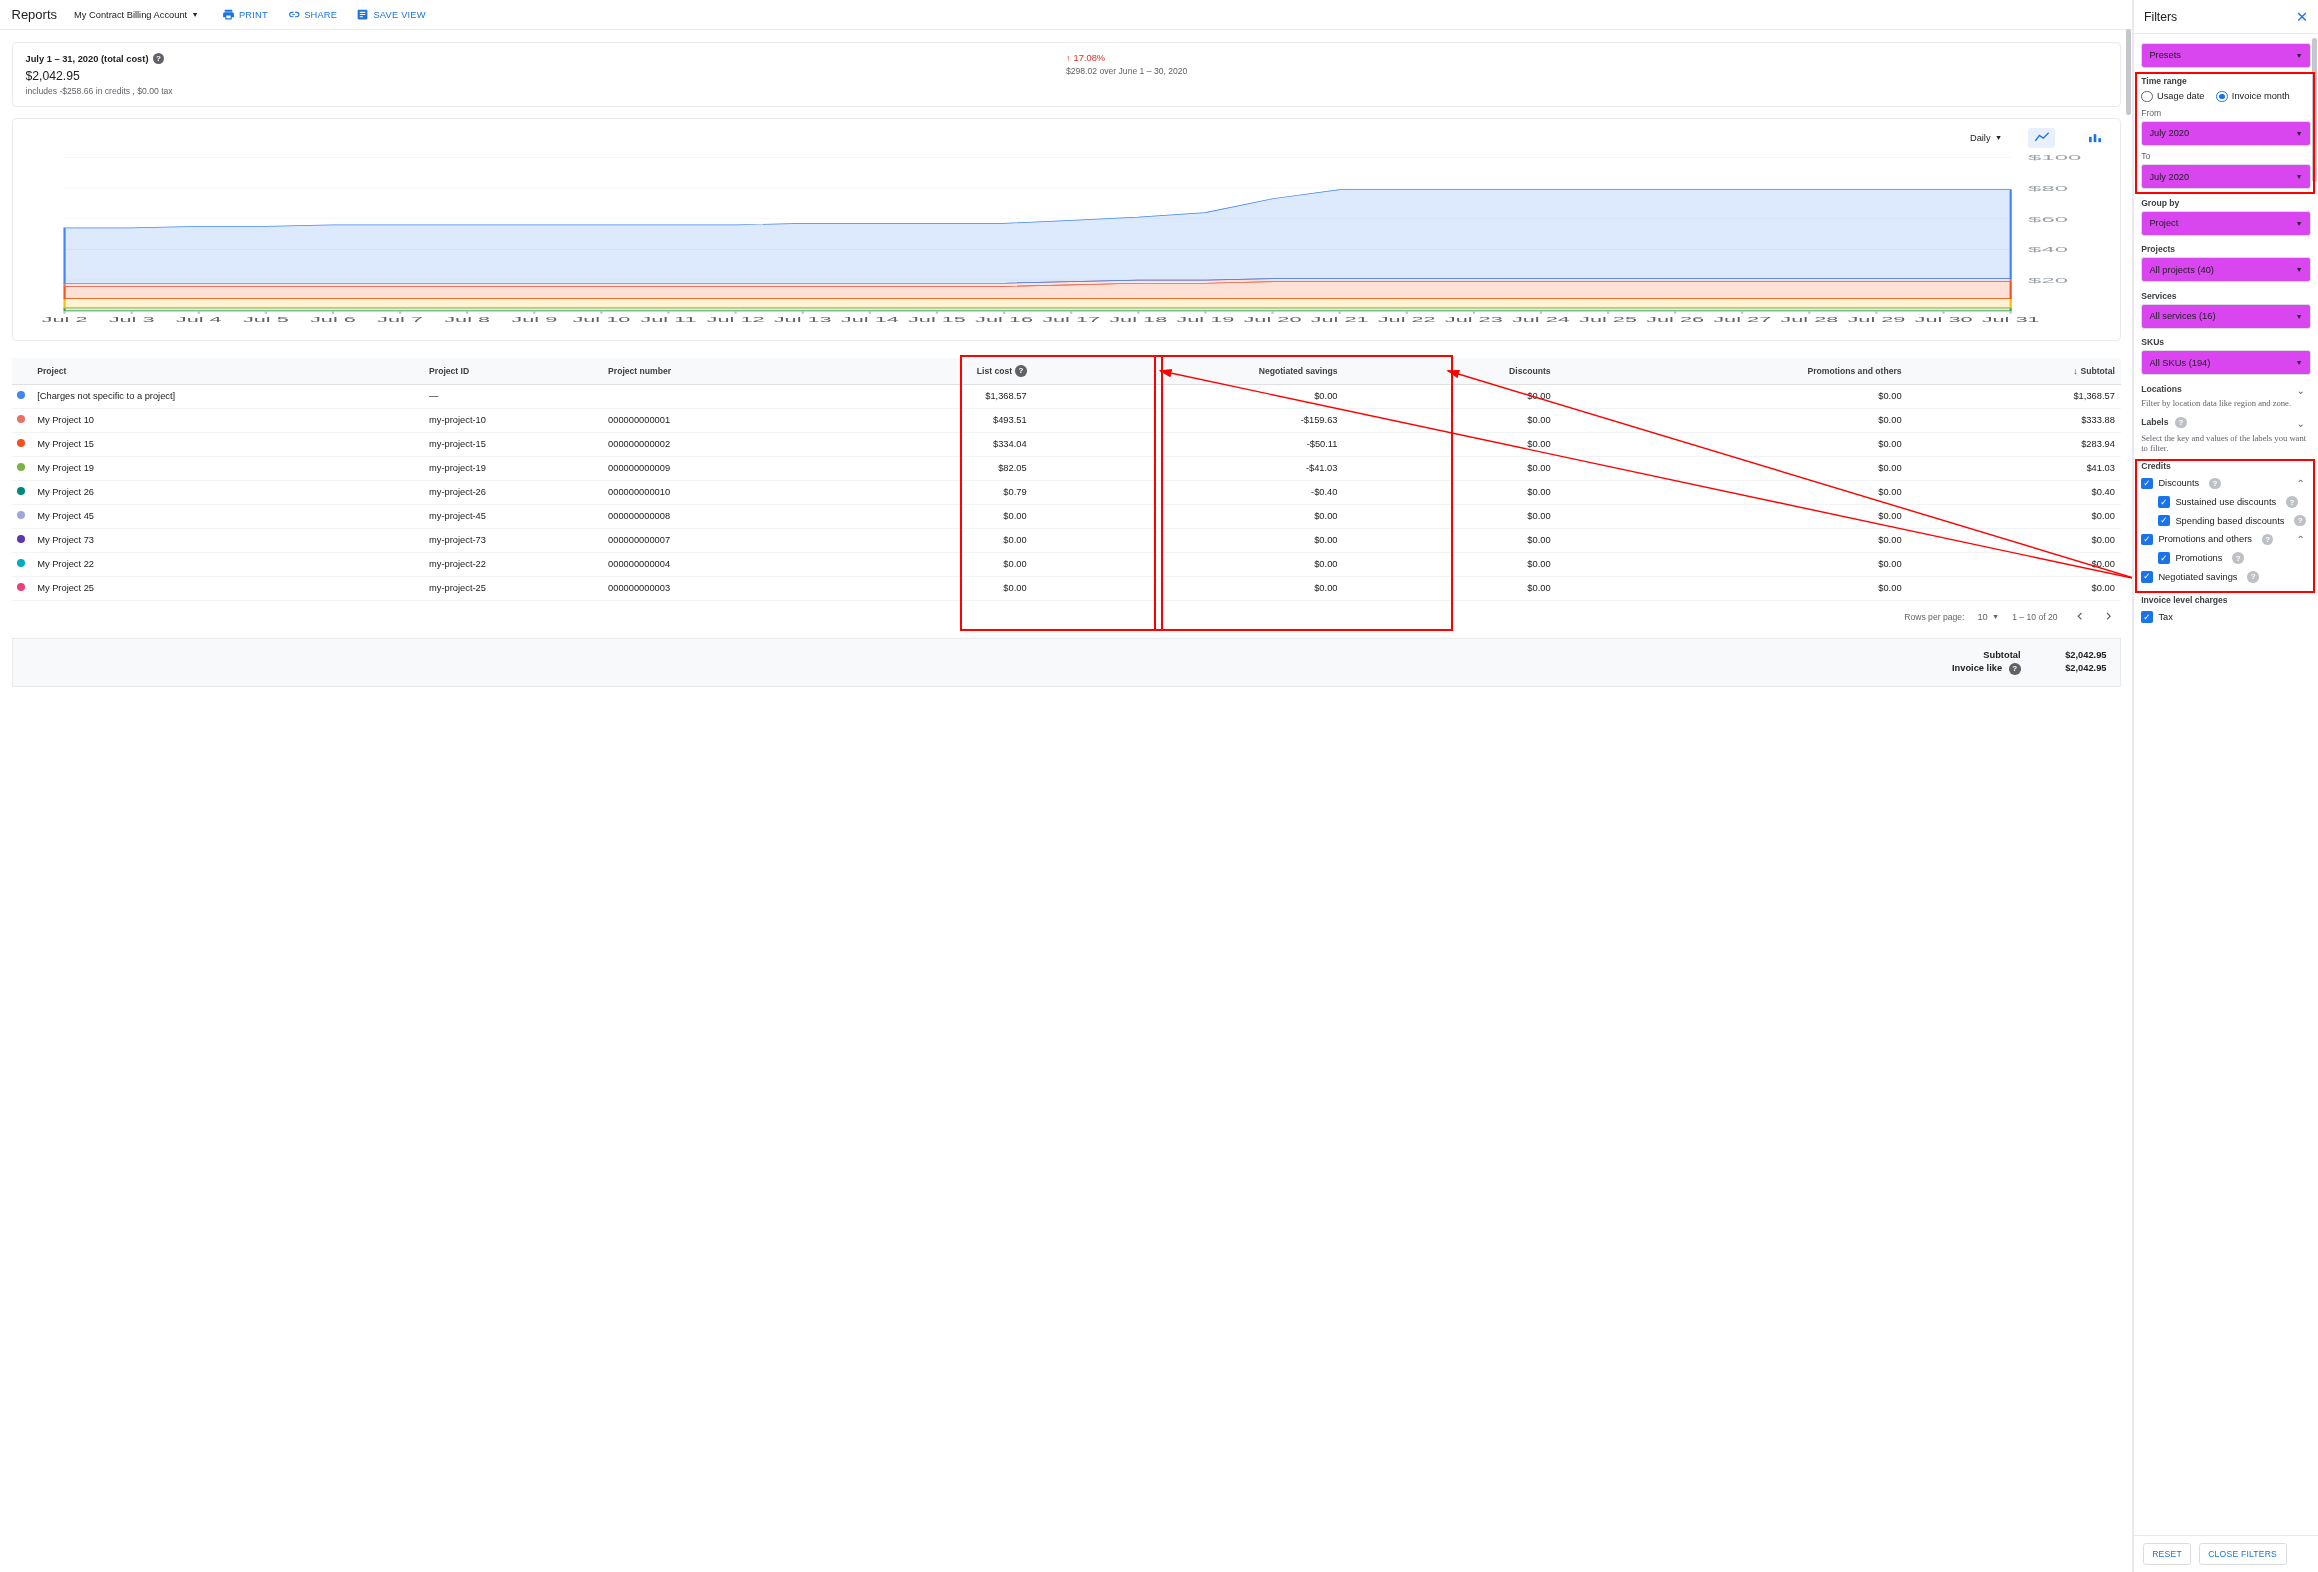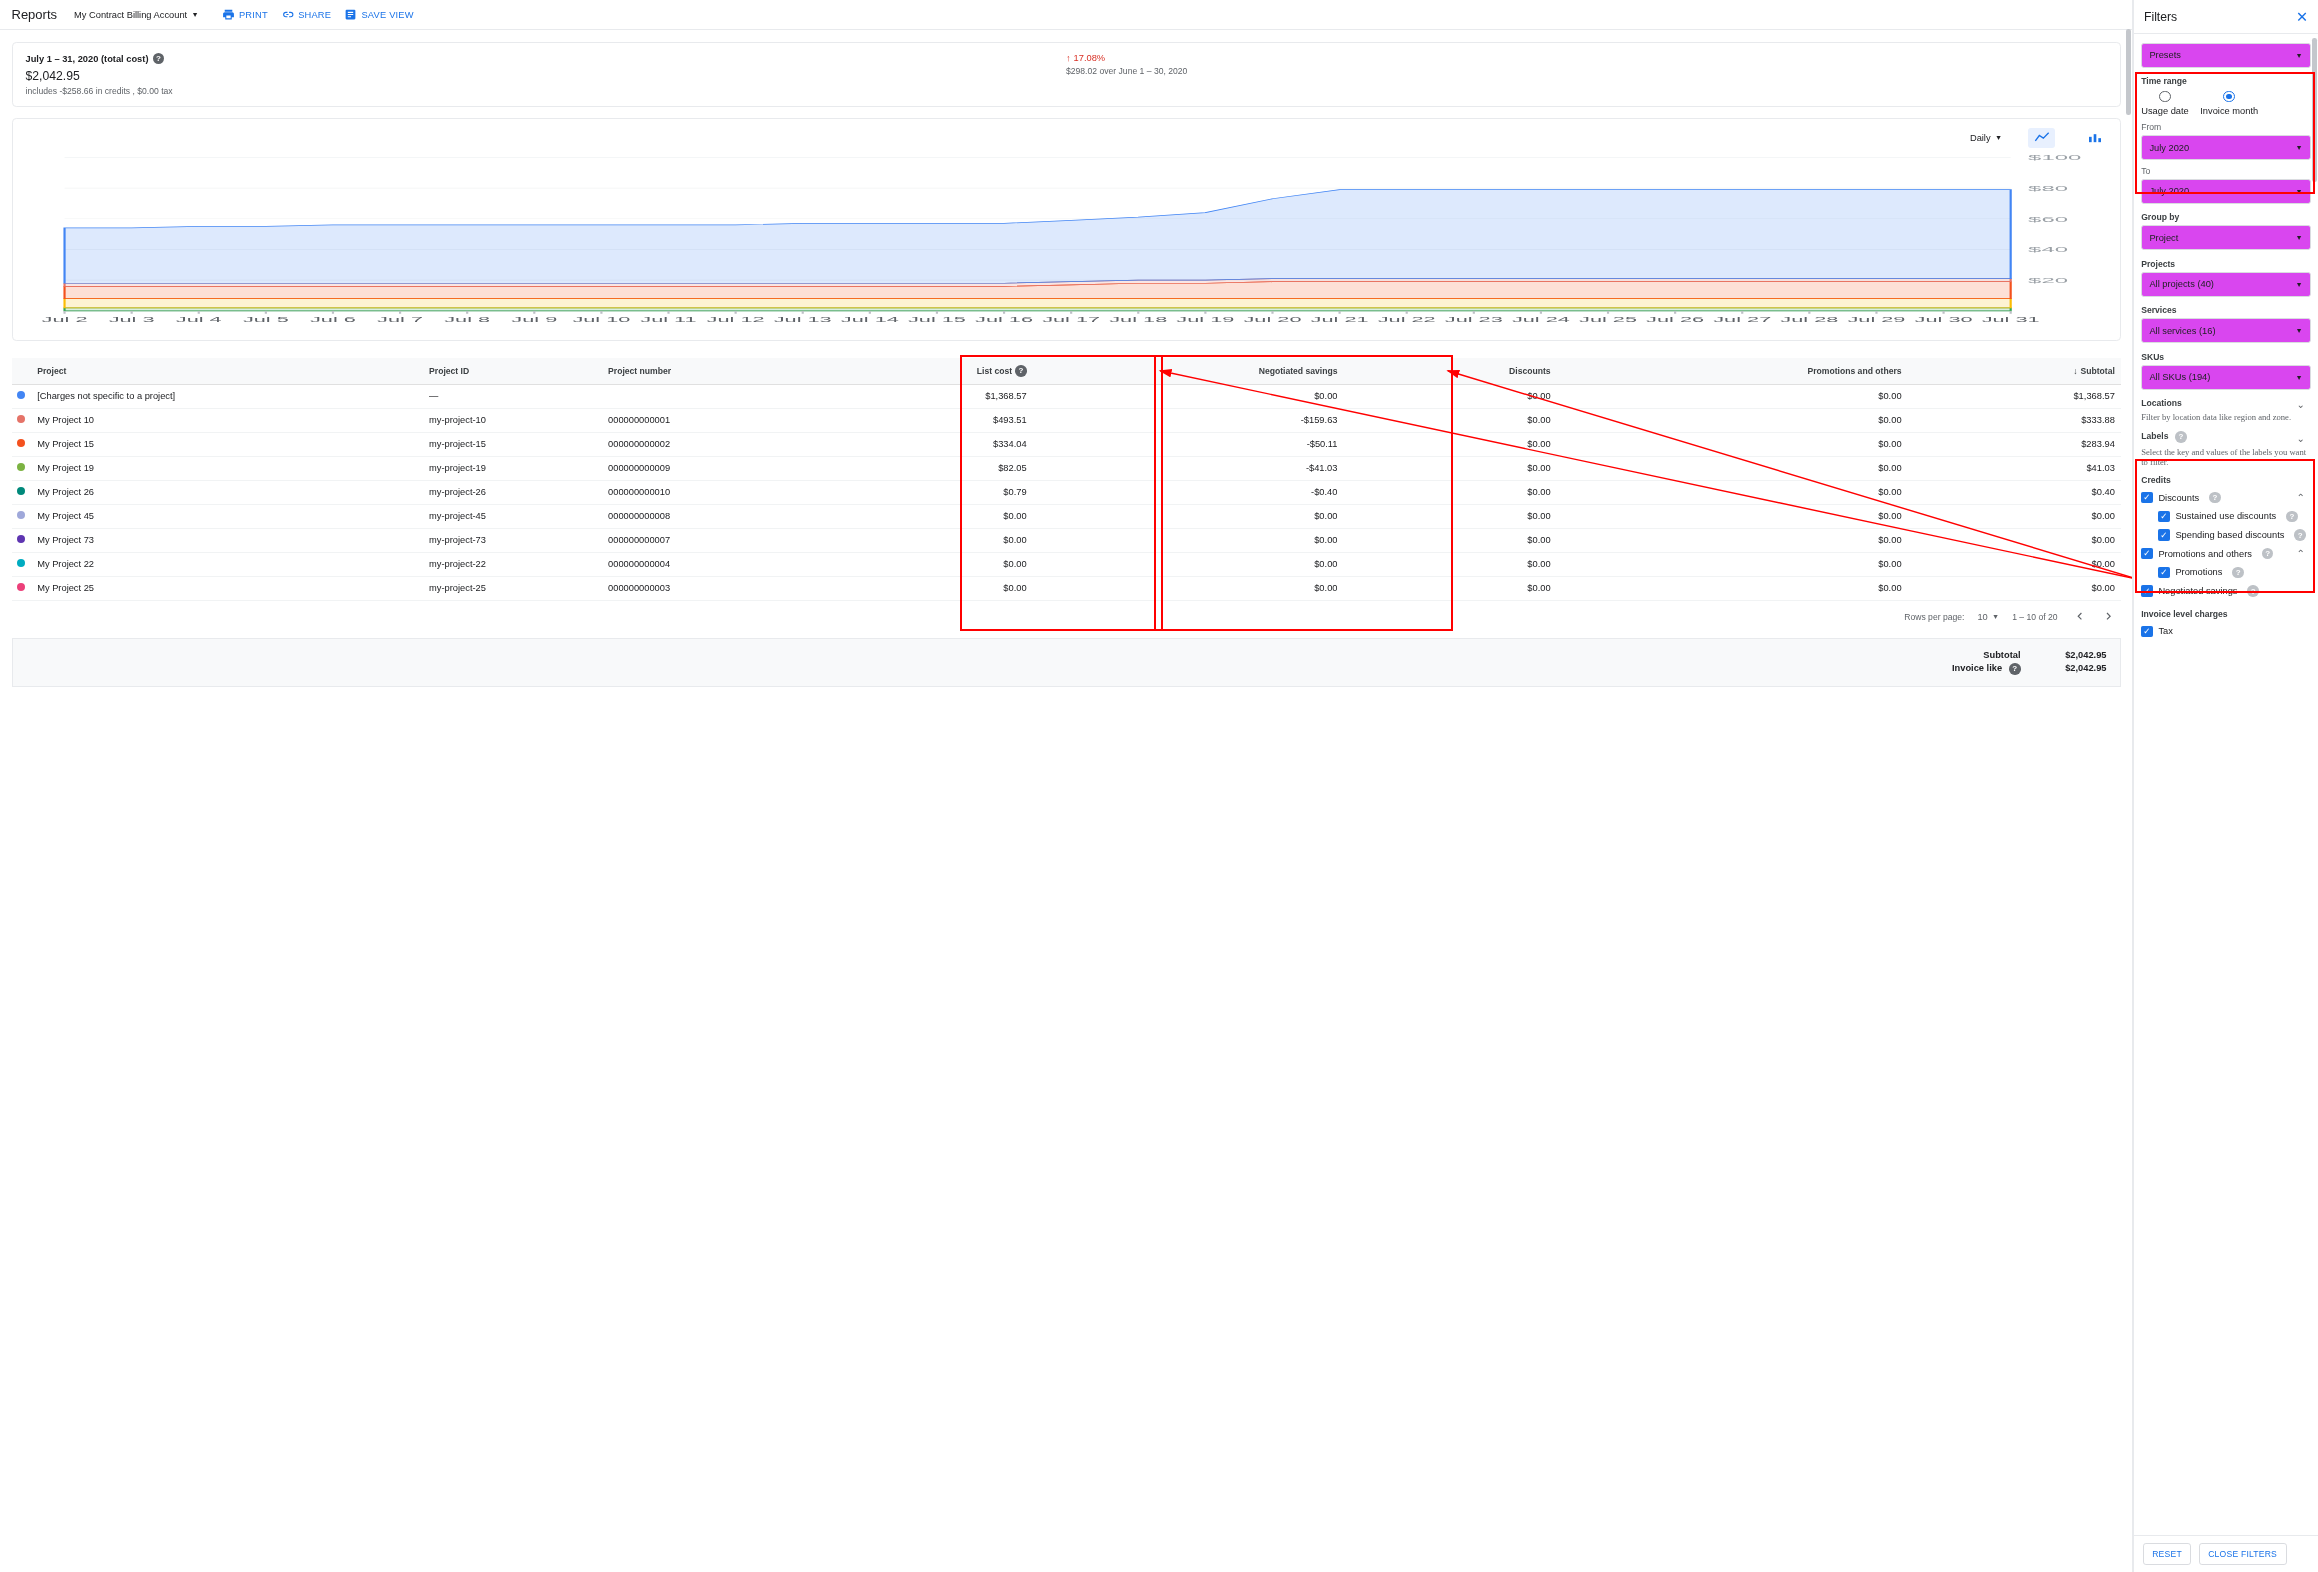--- a/index.html
+++ b/index.html
@@ -11,21 +11,21 @@
     background: #fff;
   }
   .app { display: flex; height: 100vh; }
   .main { flex: 1; overflow-y: auto; border-right: 0.7px solid #e8eaed; position: relative; }
   .main-scroll { padding: 0 11.5px 11.5px 11.5px; }
   .filters { width: 185px; display: flex; flex-direction: column; border-left: 0.7px solid #e8eaed; }
   .topbar { display: flex; align-items: center; padding: 7.2px 11.5px; border-bottom: 0.7px solid #e8eaed; }
   .topbar h1 { font-size: 13px; font-weight: 500; margin: 0 17px 0 0; }
   .acct-sel { display: inline-flex; align-items: center; font-size: 9.3px; color: #202124; cursor: pointer; margin-right: 23px; }
   .acct-sel .tri { margin-left: 4.3px; font-size: 7.2px; }
-  .top-actions { display: flex; gap: 13px; }
+  .top-actions { display: flex; gap: 19px; }
   .top-action { display: inline-flex; align-items: center; color: #1a73e8; font-weight: 500; font-size: 9.3px; cursor: pointer; letter-spacing: 0.2px; }
   .top-action svg { width: 13px; height: 13px; margin-right: 4.3px; fill: #1a73e8; }
   .summary-card { border: 0.7px solid #e8eaed; border-radius: 4.3px; padding: 10px 13px; margin-top: 11.5px; display: flex; }
   .summary-left { flex: 0 0 50%; }
   .summary-right { flex: 1; }
   .summary-title { font-weight: 700; font-size: 9.3px; display: inline-flex; align-items: center; }
   .help-icon { display: inline-flex; width: 11.5px; height: 11.5px; border-radius: 50%; background: #5f6368; color: #fff; font-size: 8px; align-items: center; justify-content: center; margin-left: 4.3px; font-weight: 700; }
   .help-icon.light { background: #bdc1c6; color: #fff; }
   .summary-amt { font-size: 12.2px; margin-top: 4.3px; }
   .summary-sub { font-size: 8.6px; color: #5f6368; margin-top: 2.9px; }
@@ -61,21 +61,21 @@
   .f-head { display: flex; align-items: center; justify-content: space-between; padding: 8.6px 10px; border-bottom: 0.7px solid #e8eaed; }
   .f-head h2 { font-size: 12.2px; font-weight: 500; margin: 0; }
   .f-close { color: #1a73e8; font-size: 14.4px; cursor: pointer; }
   .f-body { flex: 1; overflow-y: auto; padding: 8.6px 7.2px; position: relative; }
   .f-select { width: 100%; border: 0.7px solid #dadce0; border-radius: 2.9px; padding: 6.5px 7.2px; font-size: 9.3px; display: flex; justify-content: space-between; align-items: center; cursor: pointer; background: #d946ef; }
   .f-select .tri { font-size: 7.2px; }
   .f-sec { margin-top: 8.6px; }
   .f-sec-label { font-size: 8.6px; font-weight: 700; color: #3c4043; margin-bottom: 2.9px; }
   .f-sec-sub { font-size: 8.6px; color: #5f6368; margin-top: 1.4px; font-family: Liberation Serif, serif; }
   .radio-row { display: flex; gap: 11.5px; margin-top: 4.3px; }
-  .radio-opt { display: inline-flex; align-items: center; gap: 4.3px; font-size: 9.3px; cursor: pointer; flex-direction: column; }
+  .radio-opt { display: inline-flex; align-items: center; gap: 4.3px; font-size: 9.3px; cursor: pointer; }
   .radio { width: 11.5px; height: 11.5px; border-radius: 50%; border: 1.4px solid #5f6368; display: inline-flex; align-items: center; justify-content: center; }
   .radio.checked { border-color: #1a73e8; }
   .radio.checked::after { content: ""; width: 5.7px; height: 5.7px; border-radius: 50%; background: #1a73e8; }
   .cb-row { display: flex; align-items: center; gap: 5.7px; font-size: 9.3px; padding: 3.6px 0; }
   .cb-row.child { padding-left: 17px; }
   .cb { width: 11.5px; height: 11.5px; border: 1.4px solid #5f6368; border-radius: 1.4px; display: inline-flex; align-items: center; justify-content: center; background: #fff; cursor: pointer; }
   .cb.checked { background: #1a73e8; border-color: #1a73e8; }
   .cb.checked::after { content: "✓"; color: #fff; font-size: 8.6px; line-height: 1; }
   .chev { width: 14.4px; font-size: 10px; color: #5f6368; cursor: pointer; }
   .red-box { position: absolute; border: 2.2px solid red; pointer-events: none; z-index: 5; }

